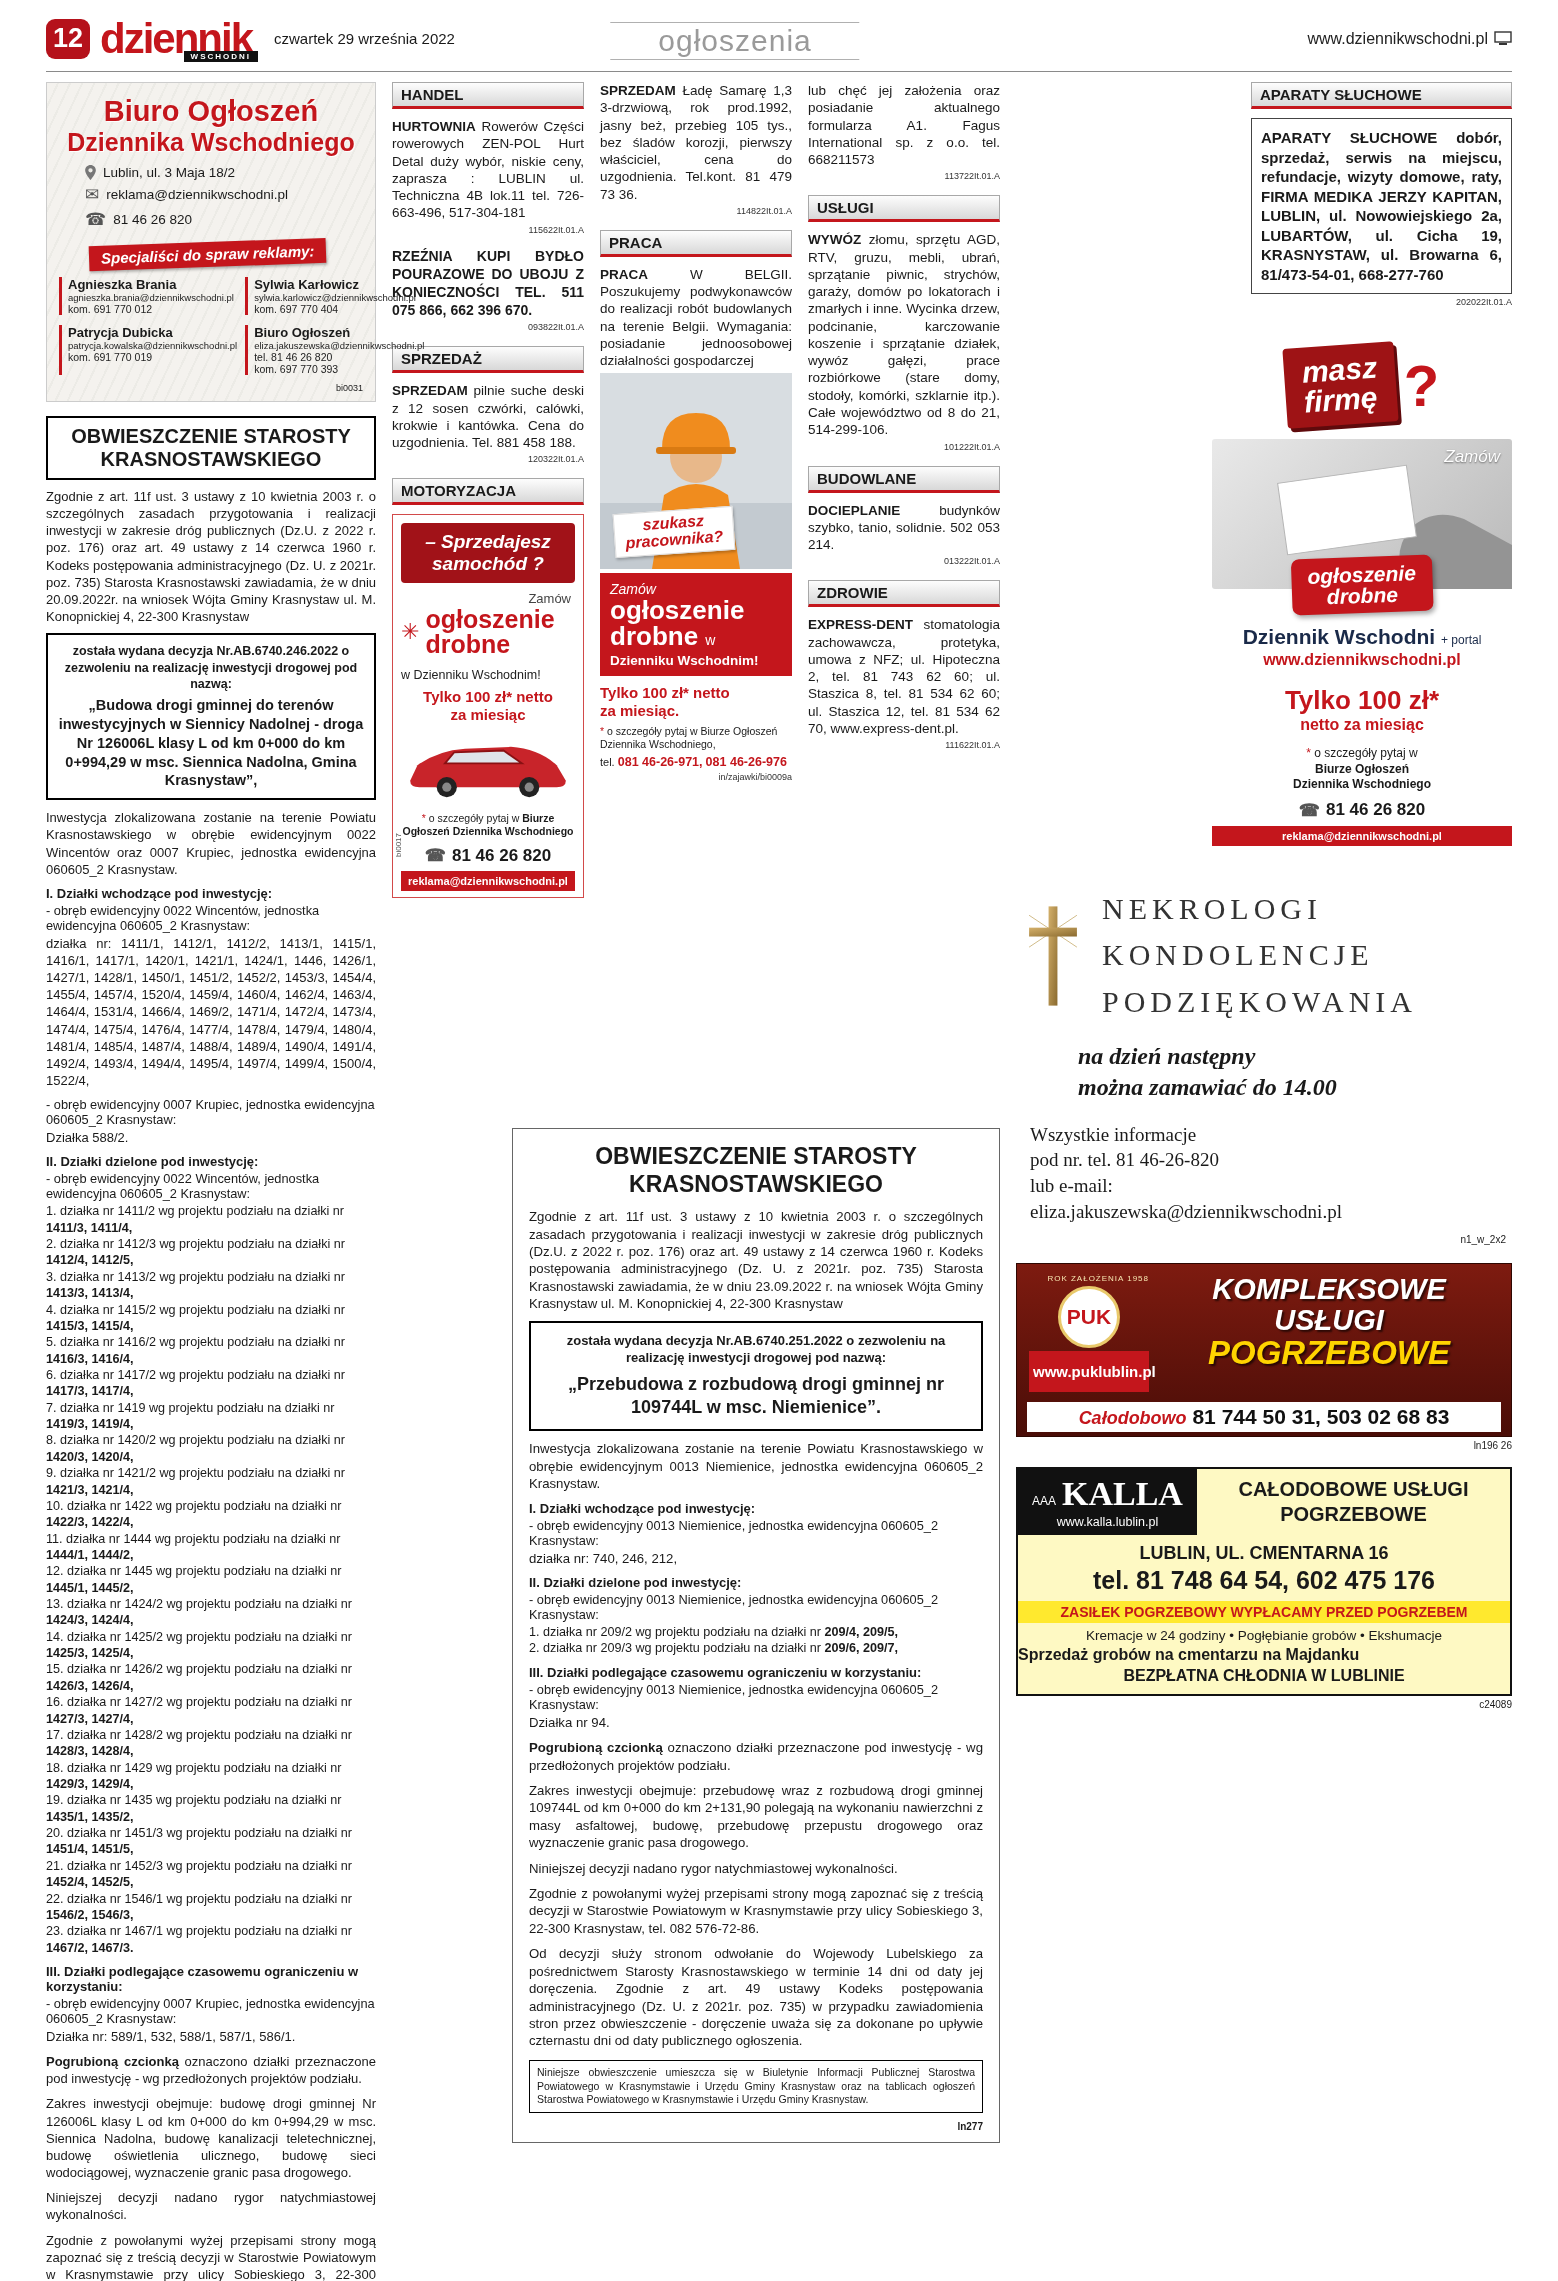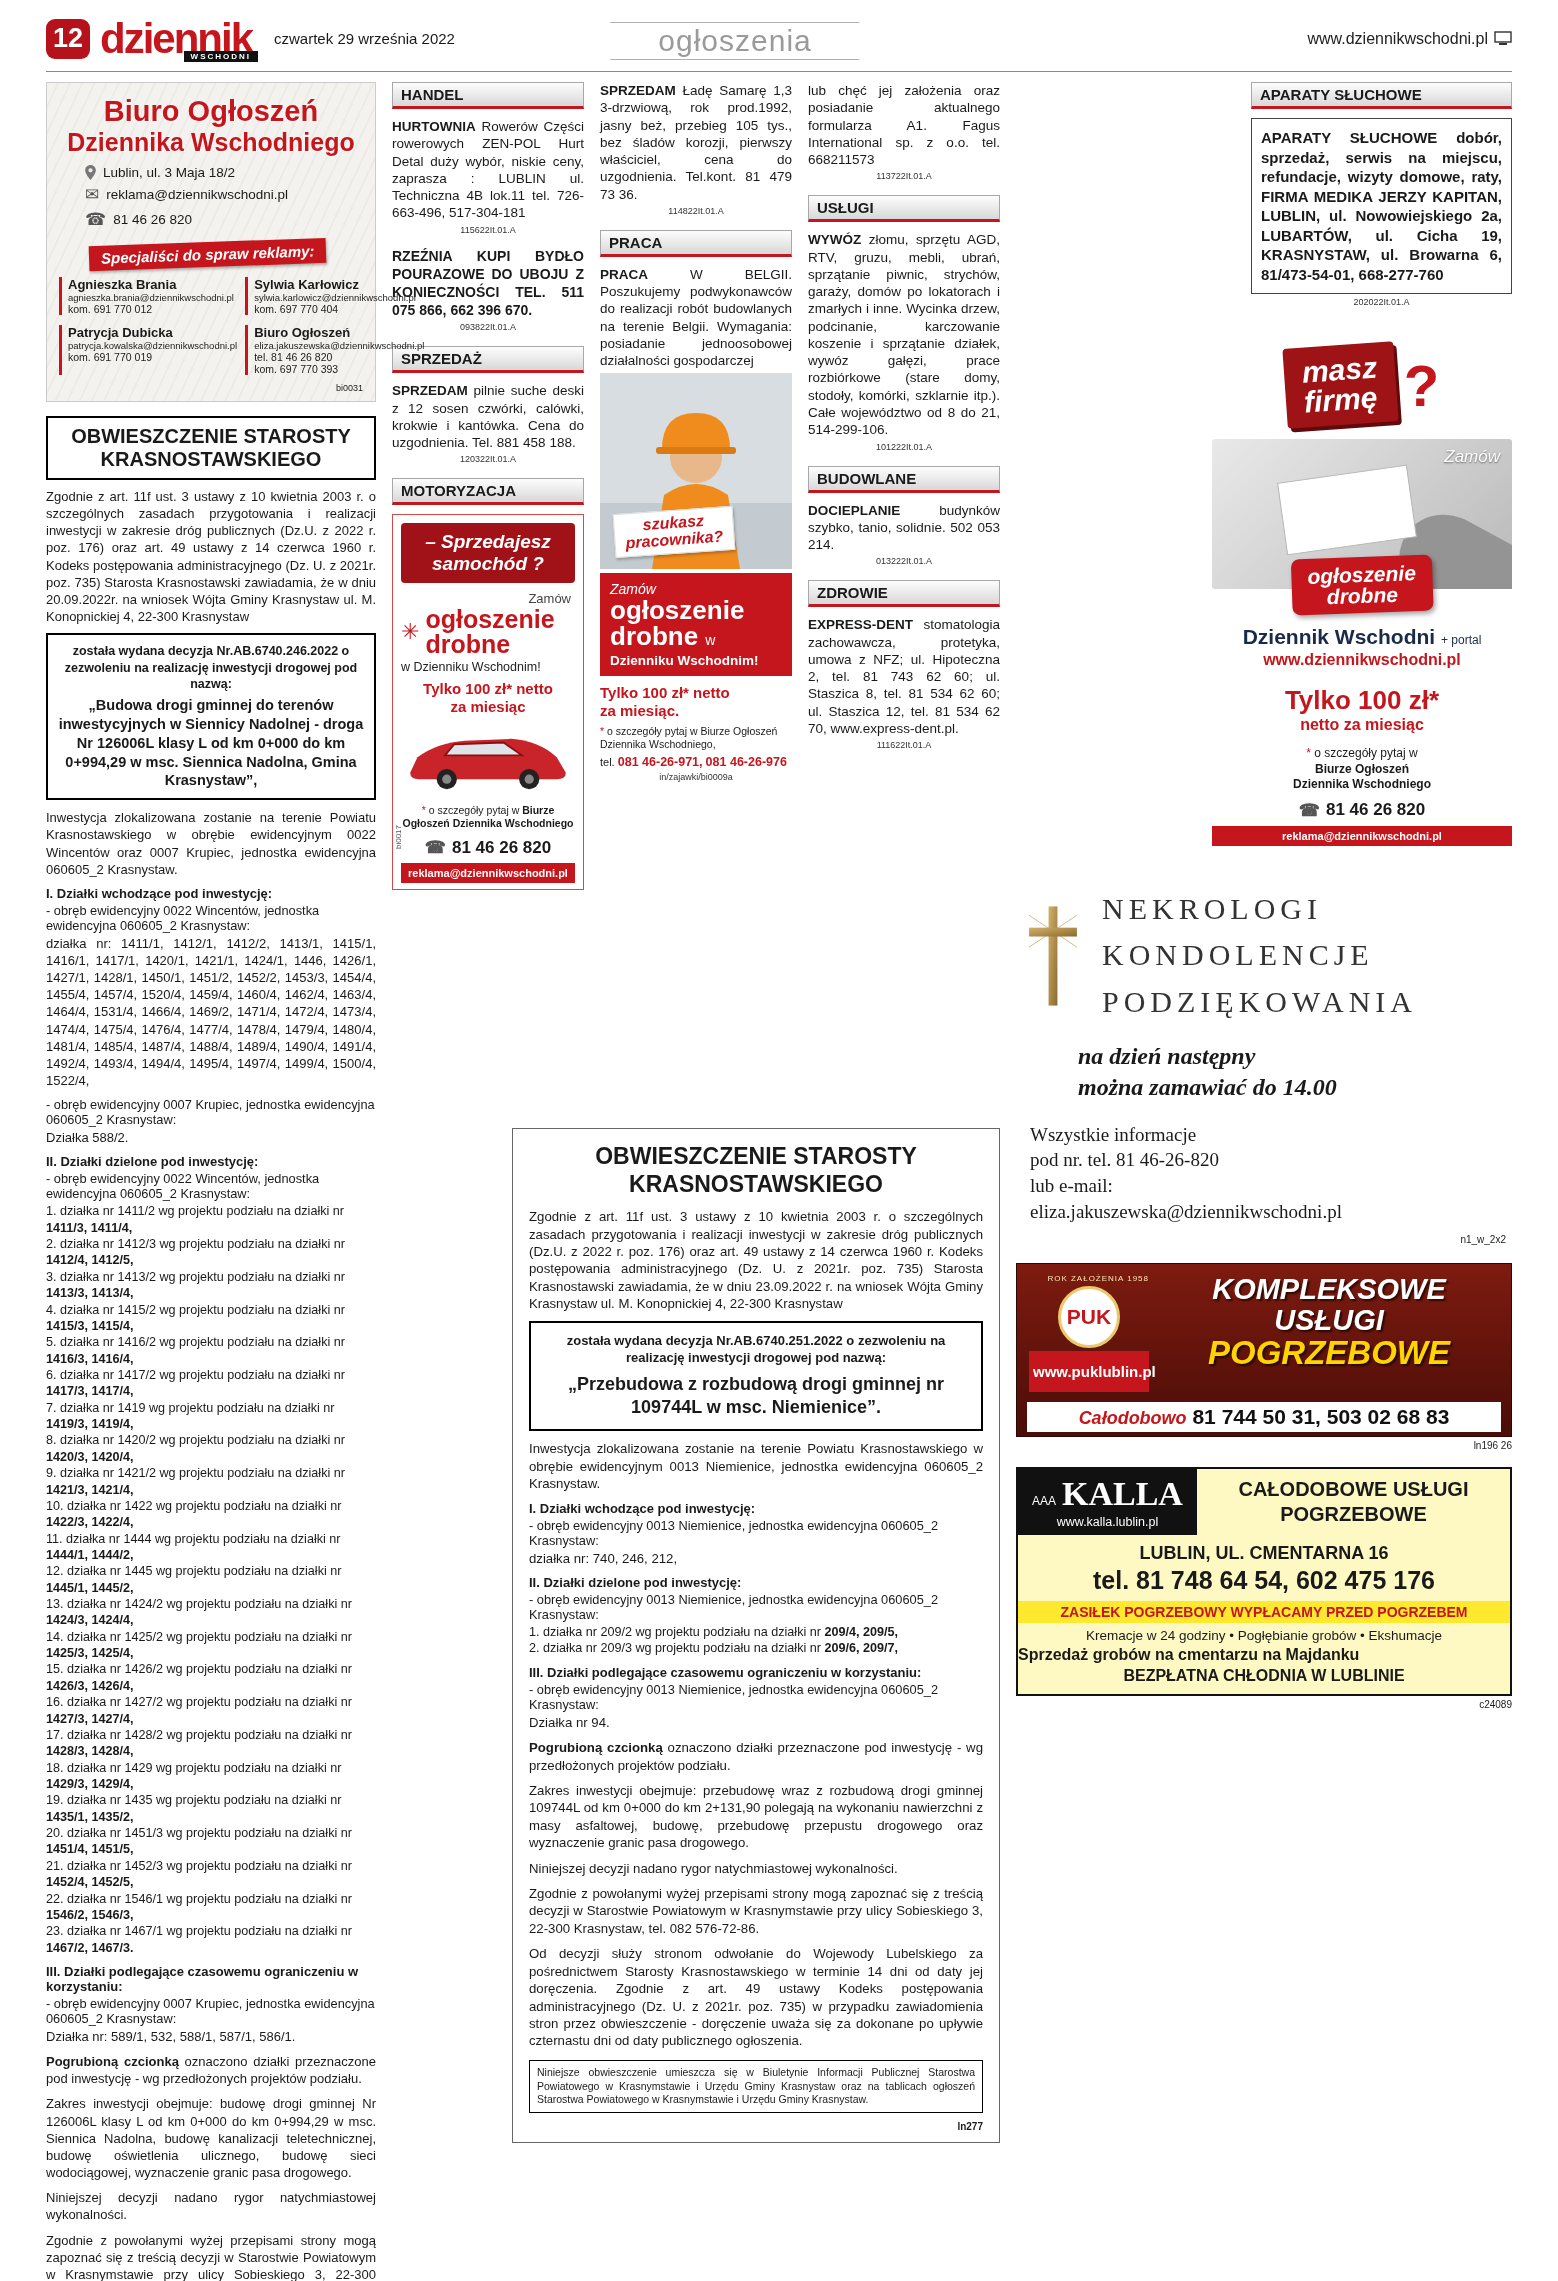--- a/index.html
+++ b/index.html
@@ -34,32 +34,32 @@
 
   
   .sec-h{background:linear-gradient(180deg,#fdfdfd,#d8d8d8);border:1px solid #a8a8a8;
     border-bottom:3px solid #c4161c;font-weight:700;font-size:15px;padding:3px 8px;margin:0 0 9px}
   .mt{margin-top:14px}
 
   
   .ad{font-size:13.5px;line-height:1.28;text-align:justify}
   .ad b.lead{font-weight:bold}
   .ad-bold{font-weight:bold;font-size:14px;line-height:1.3;text-align:justify}
-  .ad-code{font-size:9px;color:#333;text-align:center;margin:3px 0 12px}
+  .ad-code{font-size:9px;color:#333;text-align:right;margin:3px 0 12px}
 
   
   .moto-promo{border:1px solid #d24a4a;padding:8px 8px 6px;position:relative;margin-top:4px}
   .mp-head{background:#a11218;color:#fff;font-weight:bold;font-style:italic;font-size:19px;
     line-height:1.15;padding:8px 10px;border-radius:4px;text-align:center}
   .mp-zamow{font-size:13px;color:#444;text-align:right;margin:8px 4px 0}
   .mp-badge-row{display:flex;align-items:center;gap:6px;margin-top:2px}
   .ast{color:#c4161c;font-size:22px;line-height:1}
   .mp-og{color:#c4161c;font-weight:800;font-size:25px;line-height:.95}
   .mp-og2{color:#c4161c;font-weight:800;font-size:25px;line-height:1}
-  .mp-where{font-size:12.5px;color:#222;margin:3px 0 6px}
+  .mp-where{font-size:12.5px;color:#222;margin:11px 0 6px}
   .mp-price{color:#c4161c;font-weight:bold;font-size:15px;text-align:center;line-height:1.2;margin:4px 0}
   .mp-note{font-size:10.5px;text-align:center;margin-top:6px;line-height:1.25}
   .red{color:#c4161c}
   .phone-row{display:flex;align-items:center;justify-content:center;gap:6px;font-weight:bold;
     font-size:17px;margin:7px 0 5px}
   .ph-glyph{color:#555;font-size:17px}
   .email-bar{background:#c4161c;color:#fff;font-size:11px;text-align:center;padding:4px 2px;font-weight:bold}
   .mp-code{position:absolute;left:1px;bottom:40px;writing-mode:vertical-rl;transform:rotate(180deg);
     font-size:8px;color:#555}
 

